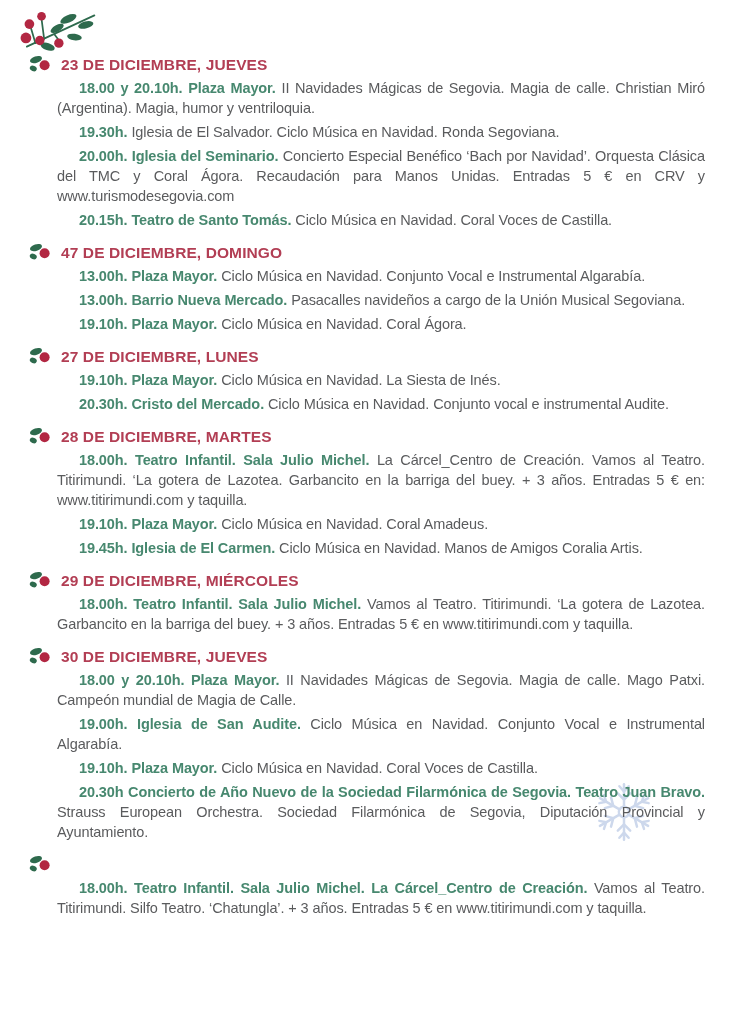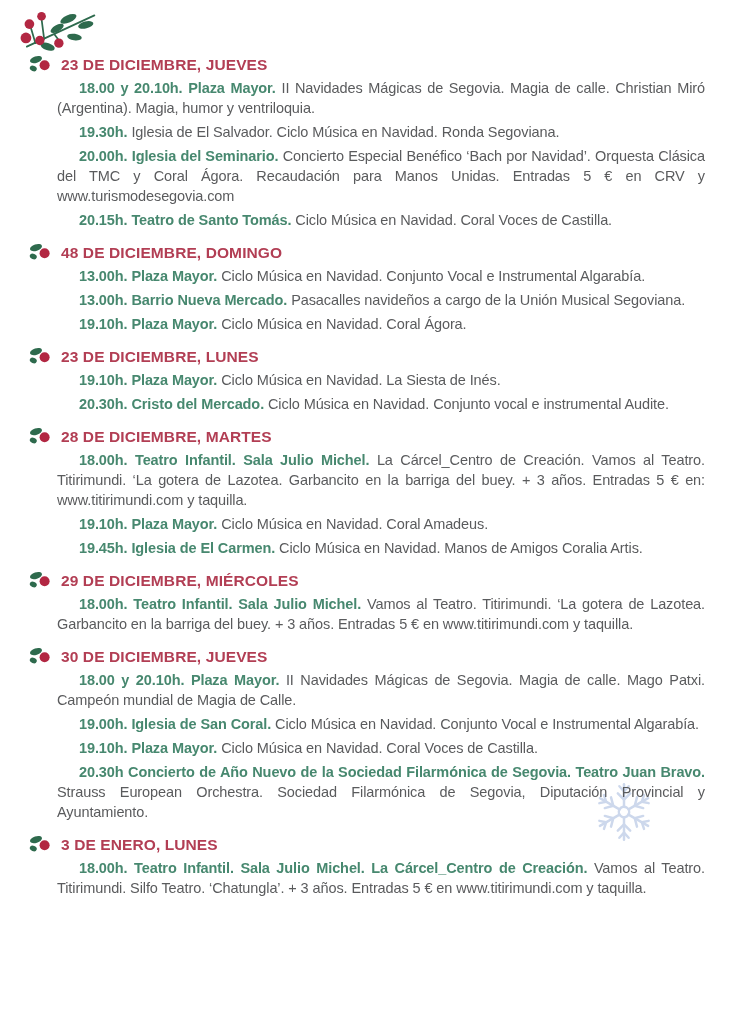--- a/index.html
+++ b/index.html
@@ -135,39 +135,39 @@
 </div>
   </section>
 
   <section class="section">
     <div class="section-header">
       <svg class="bullet" viewBox="0 0 24 20" aria-hidden="true">
         <ellipse cx="8" cy="4.6" rx="6.2" ry="3.2" transform="rotate(-18 8 4.6)" fill="#2e6a4d"></ellipse>
         <ellipse cx="5.3" cy="13.4" rx="3.6" ry="2.7" transform="rotate(22 5.3 13.4)" fill="#2e6a4d"></ellipse>
         <circle cx="16.6" cy="10.2" r="5" fill="#b22742"></circle>
       </svg>
-      <span class="section-title">48 DE DICIEMBRE, DOMINGO</span>
+      <span class="section-title">47 DE DICIEMBRE, DOMINGO</span>
     </div>
     <div class="section-events">
   <p class="event"><span class="event-lead">13.00h. Plaza Mayor.</span> <span class="event-desc">Ciclo Música en Navidad. Conjunto Vocal e Instrumental Algarabía.</span></p>
 
   <p class="event"><span class="event-lead">13.00h. Barrio Nueva Mercado.</span> <span class="event-desc">Pasacalles navideños a cargo de la Unión Musical Segoviana.</span></p>
 
   <p class="event"><span class="event-lead">19.10h. Plaza Mayor.</span> <span class="event-desc">Ciclo Música en Navidad. Coral Ágora.</span></p>
 </div>
   </section>
 
   <section class="section">
     <div class="section-header">
       <svg class="bullet" viewBox="0 0 24 20" aria-hidden="true">
         <ellipse cx="8" cy="4.6" rx="6.2" ry="3.2" transform="rotate(-18 8 4.6)" fill="#2e6a4d"></ellipse>
         <ellipse cx="5.3" cy="13.4" rx="3.6" ry="2.7" transform="rotate(22 5.3 13.4)" fill="#2e6a4d"></ellipse>
         <circle cx="16.6" cy="10.2" r="5" fill="#b22742"></circle>
       </svg>
-      <span class="section-title">23 DE DICIEMBRE, LUNES</span>
+      <span class="section-title">27 DE DICIEMBRE, LUNES</span>
     </div>
     <div class="section-events">
   <p class="event"><span class="event-lead">19.10h. Plaza Mayor.</span> <span class="event-desc">Ciclo Música en Navidad. La Siesta de Inés.</span></p>
 
   <p class="event"><span class="event-lead">20.30h. Cristo del Mercado.</span> <span class="event-desc">Ciclo Música en Navidad. Conjunto vocal e instrumental Audite.</span></p>
 </div>
   </section>
 
   <section class="section">
     <div class="section-header">
@@ -206,38 +206,37 @@
       <svg class="bullet" viewBox="0 0 24 20" aria-hidden="true">
         <ellipse cx="8" cy="4.6" rx="6.2" ry="3.2" transform="rotate(-18 8 4.6)" fill="#2e6a4d"></ellipse>
         <ellipse cx="5.3" cy="13.4" rx="3.6" ry="2.7" transform="rotate(22 5.3 13.4)" fill="#2e6a4d"></ellipse>
         <circle cx="16.6" cy="10.2" r="5" fill="#b22742"></circle>
       </svg>
       <span class="section-title">30 DE DICIEMBRE, JUEVES</span>
     </div>
     <div class="section-events">
   <p class="event"><span class="event-lead">18.00 y 20.10h. Plaza Mayor.</span> <span class="event-desc">II Navidades Mágicas de Segovia. Magia de calle. Mago Patxi. Campeón mundial de Magia de Calle.</span></p>
 
-  <p class="event"><span class="event-lead">19.00h. Iglesia de San Coral.</span> <span class="event-desc">Ciclo Música en Navidad. Conjunto Vocal e Instrumental Algarabía.</span></p>
+  <p class="event"><span class="event-lead">19.00h. Iglesia de San Audite.</span> <span class="event-desc">Ciclo Música en Navidad. Conjunto Vocal e Instrumental Algarabía.</span></p>
 
   <p class="event"><span class="event-lead">19.10h. Plaza Mayor.</span> <span class="event-desc">Ciclo Música en Navidad. Coral Voces de Castilla.</span></p>
 </div>
   </section>
 
   <section class="section">
     <div class="section-events">
   <p class="event"><span class="event-lead">20.30h Concierto de Año Nuevo de la Sociedad Filarmónica de Segovia. Teatro Juan Bravo.</span> <span class="event-desc">Strauss European Orchestra. Sociedad Filarmónica de Segovia, Diputación Provincial y Ayuntamiento.</span></p>
 </div>
   </section>
 
   <section class="section">
     <div class="section-header">
       <svg class="bullet" viewBox="0 0 24 20" aria-hidden="true">
         <ellipse cx="8" cy="4.6" rx="6.2" ry="3.2" transform="rotate(-18 8 4.6)" fill="#2e6a4d"></ellipse>
         <ellipse cx="5.3" cy="13.4" rx="3.6" ry="2.7" transform="rotate(22 5.3 13.4)" fill="#2e6a4d"></ellipse>
         <circle cx="16.6" cy="10.2" r="5" fill="#b22742"></circle>
       </svg>
-      <span class="section-title">3 DE ENERO, LUNES</span>
     </div>
     <div class="section-events">
   <p class="event"><span class="event-lead">18.00h. Teatro Infantil. Sala Julio Michel. La Cárcel_Centro de Creación.</span> <span class="event-desc">Vamos al Teatro. Titirimundi. Silfo Teatro. ‘Chatungla’. + 3 años. Entradas 5 € en www.titirimundi.com y taquilla.</span></p>
 </div>
   </section>
 </div>
 
 </body></html>

